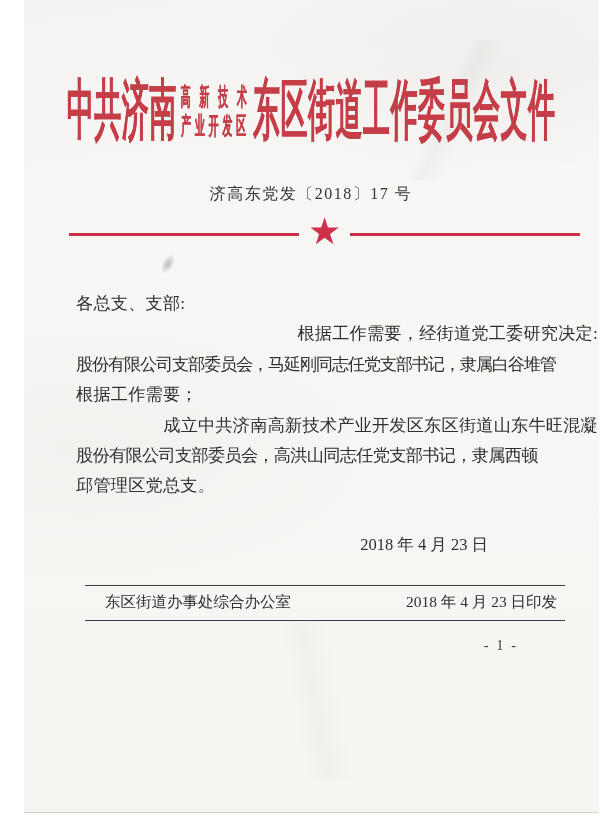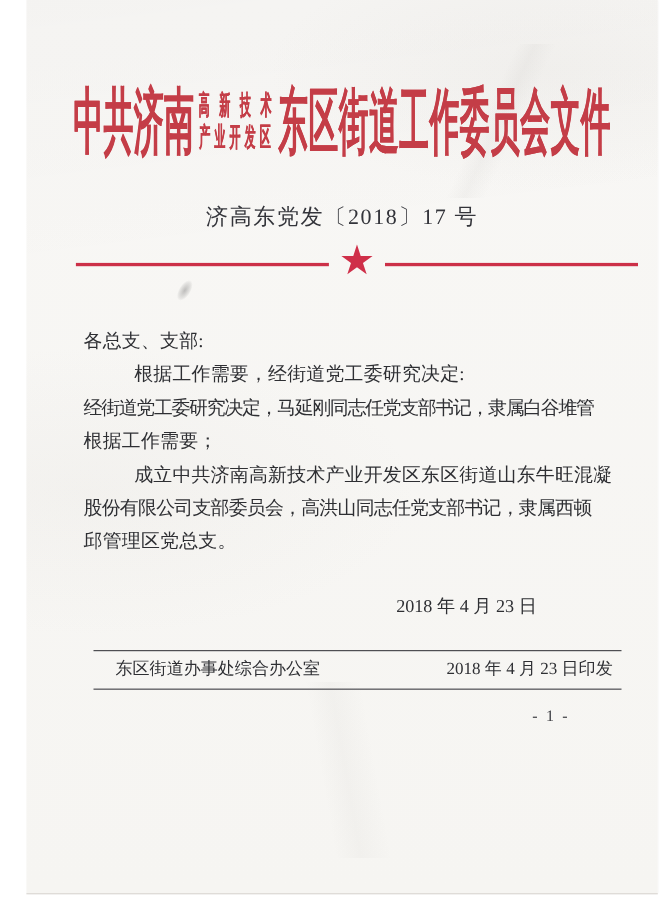--- a/index.html
+++ b/index.html
@@ -71,21 +71,21 @@
     font-size: 16px;
     line-height: 19px;
     white-space: nowrap;
   }
   .head-small.top { letter-spacing: 14px; margin-right: -14px; }
   .head-small.bottom { letter-spacing: 6px; margin-right: -6px; }
   
   .doc-number {
     margin-top: 22px;
     text-align: center;
-    font-size: 20px;
+    font-size: 16px;
     letter-spacing: 1.5px;
     color: #33343a;
   }
   
   .divider {
     margin: 11px 18px 0 45px;
     display: flex;
     align-items: center;
     height: 36px;
   }
@@ -112,21 +112,21 @@
     margin-top: 31px;
     padding-left: 52px;
     font-size: 17.2px;
     color: #2e2f33;
     letter-spacing: 0.2px;
   }
   .bline {
     line-height: 30.4px;
     white-space: nowrap;
   }
-  .bline.indent { padding-left: 46px; }
+  .bline.indent { padding-left: 46px; text-align: right; }
   .bline.tight { letter-spacing: -1.2px; }
   .bline.tight2 { letter-spacing: -0.7px; }
   
   .doc-date {
     margin-top: 32px;
     text-align: right;
     padding-right: 110px;
     font-size: 16.5px;
     color: #2e2f33;
   }
@@ -178,21 +178,21 @@
   </div>
 
   <div class="smudge"></div>
 
   <div class="title">
   </div>
 
   <div class="body-block">
     <div class="bline">各总支、支部:</div>
     <div class="bline indent">根据工作需要，经街道党工委研究决定:</div>
-    <div class="bline tight">经街道党工委研究决定，马延刚同志任党支部书记，隶属白谷堆管</div>
+    <div class="bline tight">股份有限公司支部委员会，马延刚同志任党支部书记，隶属白谷堆管</div>
     <div class="bline">根据工作需要；</div>
     <div class="bline indent">成立中共济南高新技术产业开发区东区街道山东牛旺混凝</div>
     <div class="bline tight2">股份有限公司支部委员会，高洪山同志任党支部书记，隶属西顿</div>
     <div class="bline">邱管理区党总支。</div>
   </div>
 
   <div class="doc-date">2018 年 4 月 23 日</div>
 
   <div class="footer">
     <span>东区街道办事处综合办公室</span>

